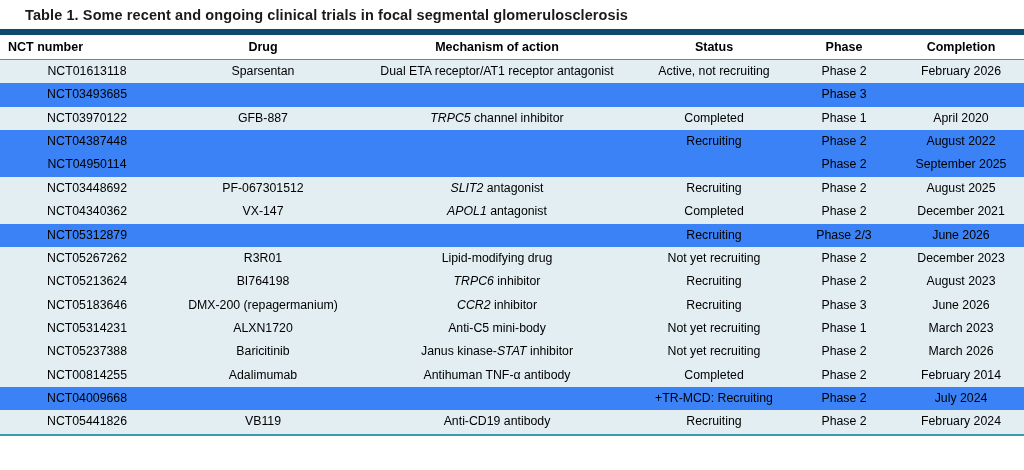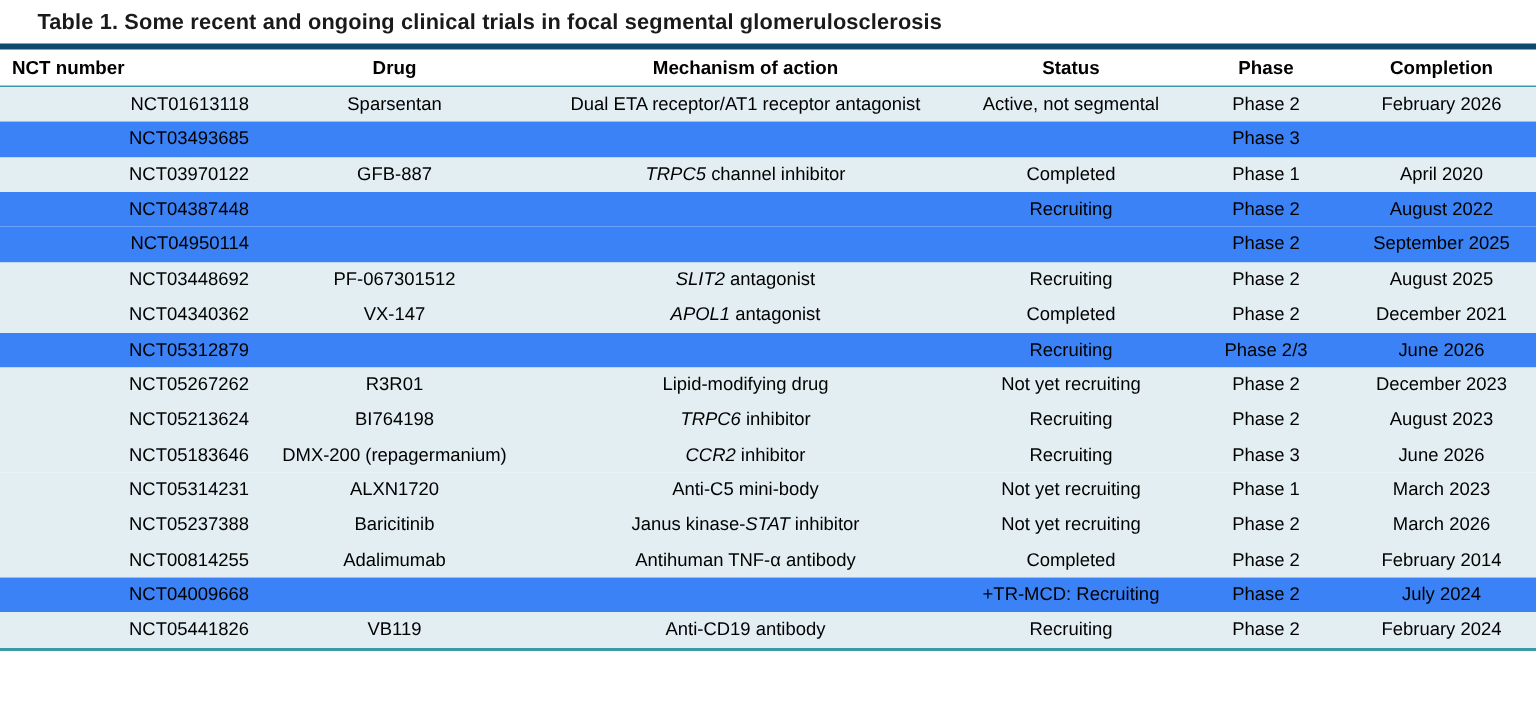--- a/index.html
+++ b/index.html
@@ -33,39 +33,39 @@
   }
   table {
     border-collapse: collapse;
     width: 1024px;
     table-layout: fixed;
   }
   thead th {
     font-size: 12.5px;
     font-weight: bold;
     padding: 5px 4px 5px 4px;
-    border-top: 4px solid #0c4a6e;
+    border-top: 6px solid #0c4a6e;
     border-bottom: 1.5px solid #3a9aa8;
     background: #ffffff;
     text-align: center;
     white-space: nowrap;
   }
   thead th.left {
     text-align: left;
     padding-left: 8px;
   }
   tbody td {
     font-size: 12.3px;
     padding: 4px 4px;
     text-align: center;
     vertical-align: middle;
     line-height: 1.25;
   }
   tbody td.left {
-    text-align: right;
+    text-align: center;
     padding-left: 8px;
   }
   tbody tr.alt td {
     background: #e2eef2;
   }
   tbody tr.plain td {
     background: #3b82f6;
   }
   tbody tr:last-child td {
     border-bottom: 2px solid #3a9aa8;
@@ -105,21 +105,21 @@
         <th>Status</th>
         <th>Phase</th>
         <th>Completion</th>
       </tr>
     </thead>
     <tbody id="tbody">
         <tr class="alt">
           <td class="left">NCT01613118</td>
           <td>Sparsentan</td>
           <td>Dual ETA receptor/AT1 receptor antagonist</td>
-          <td>Active, not segmental</td>
+          <td>Active, not recruiting</td>
           <td>Phase 2</td>
           <td>February 2026</td>
         </tr>
         <tr class="plain">
           <td class="left">NCT03493685</td>
           <td></td>
           <td></td>
           <td></td>
           <td>Phase 3</td>
           <td></td>

